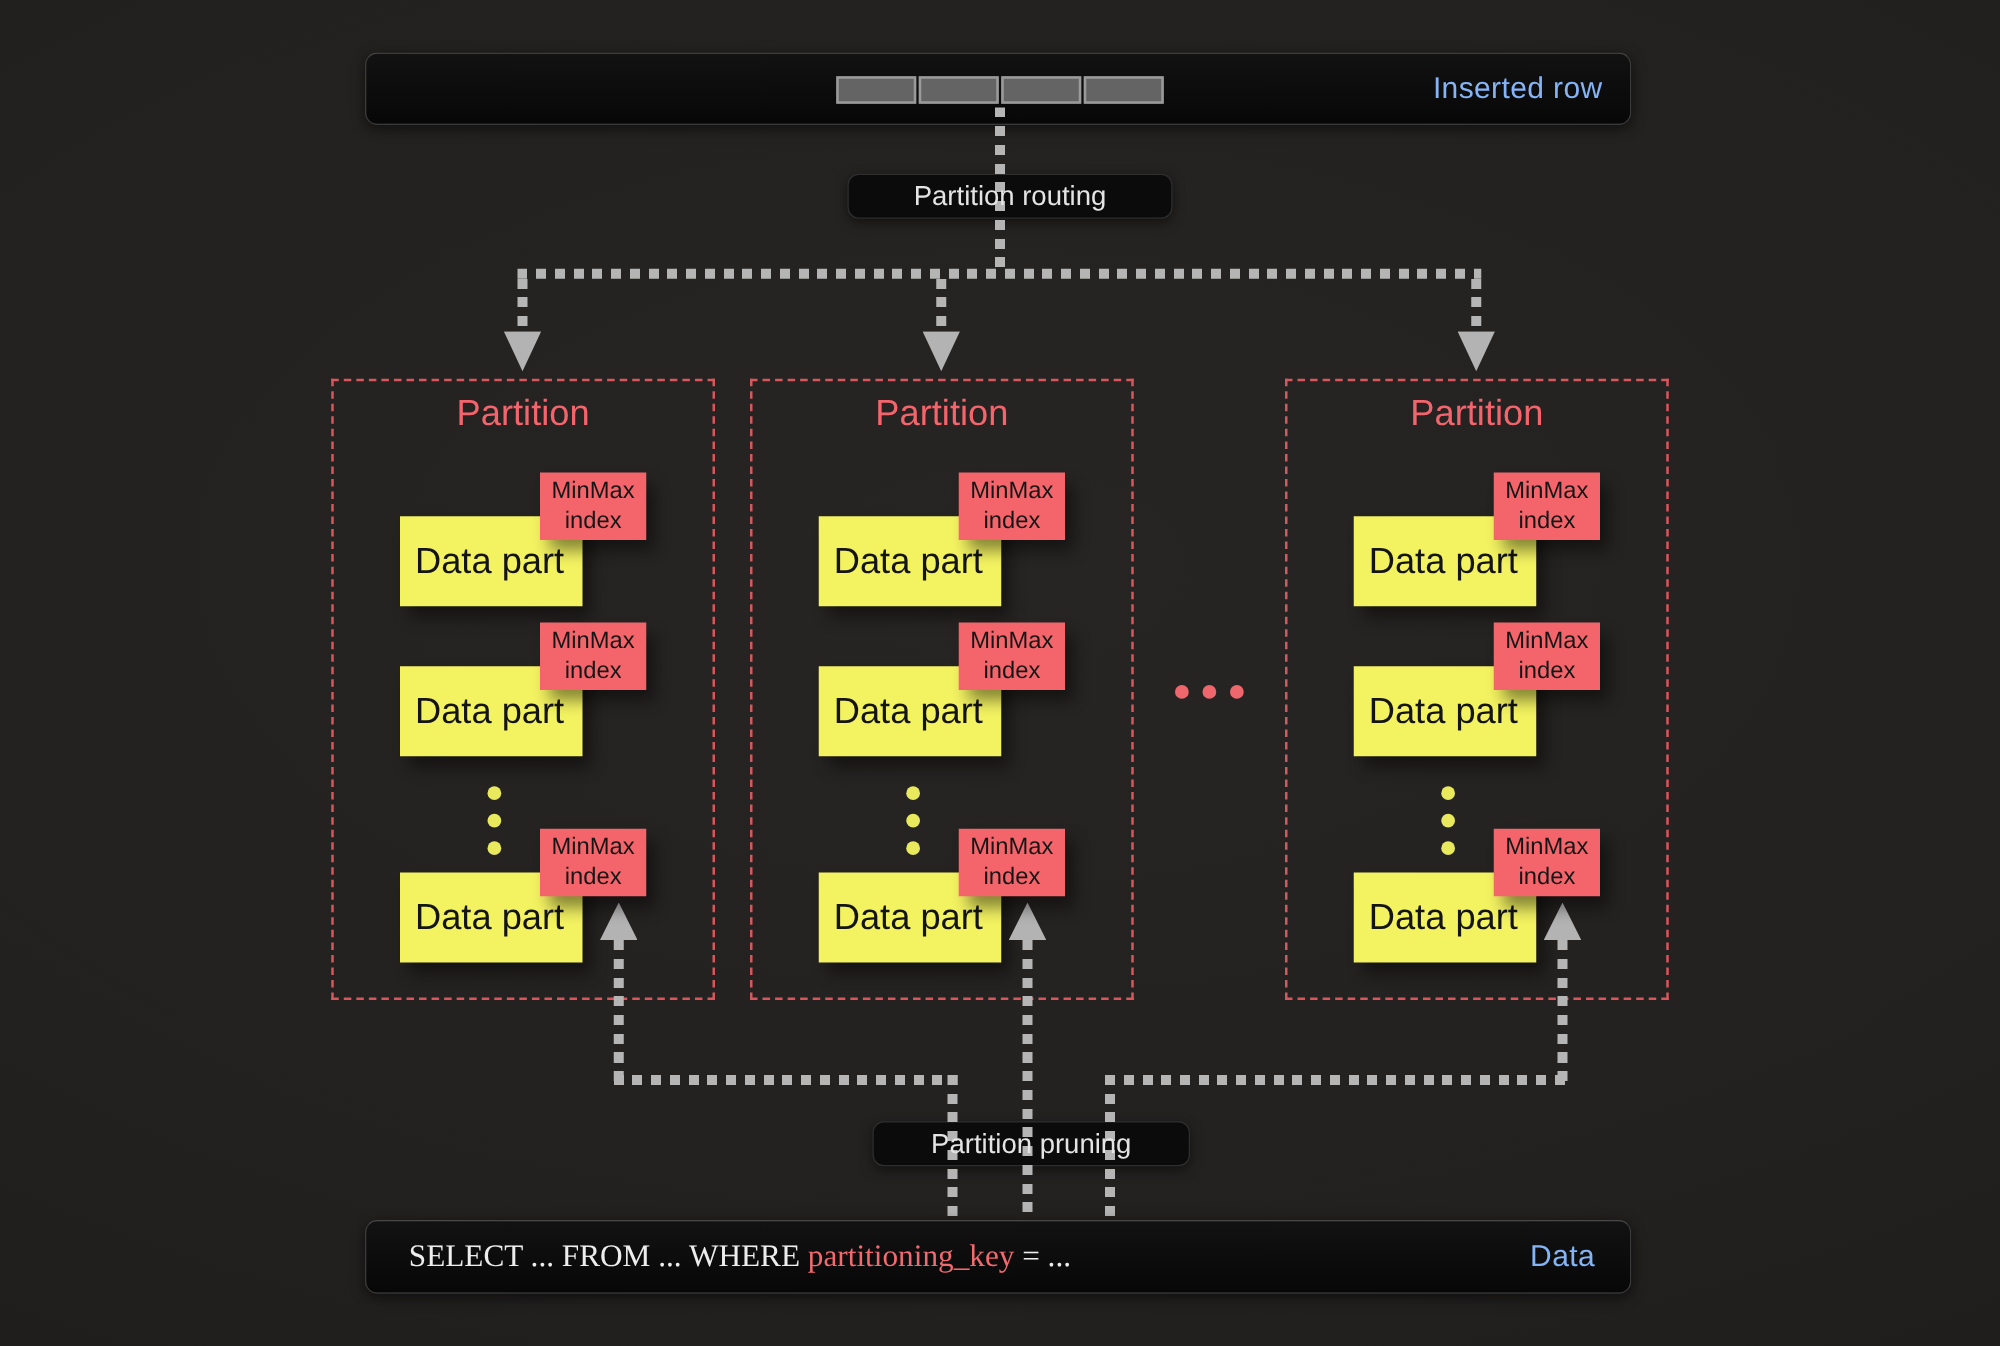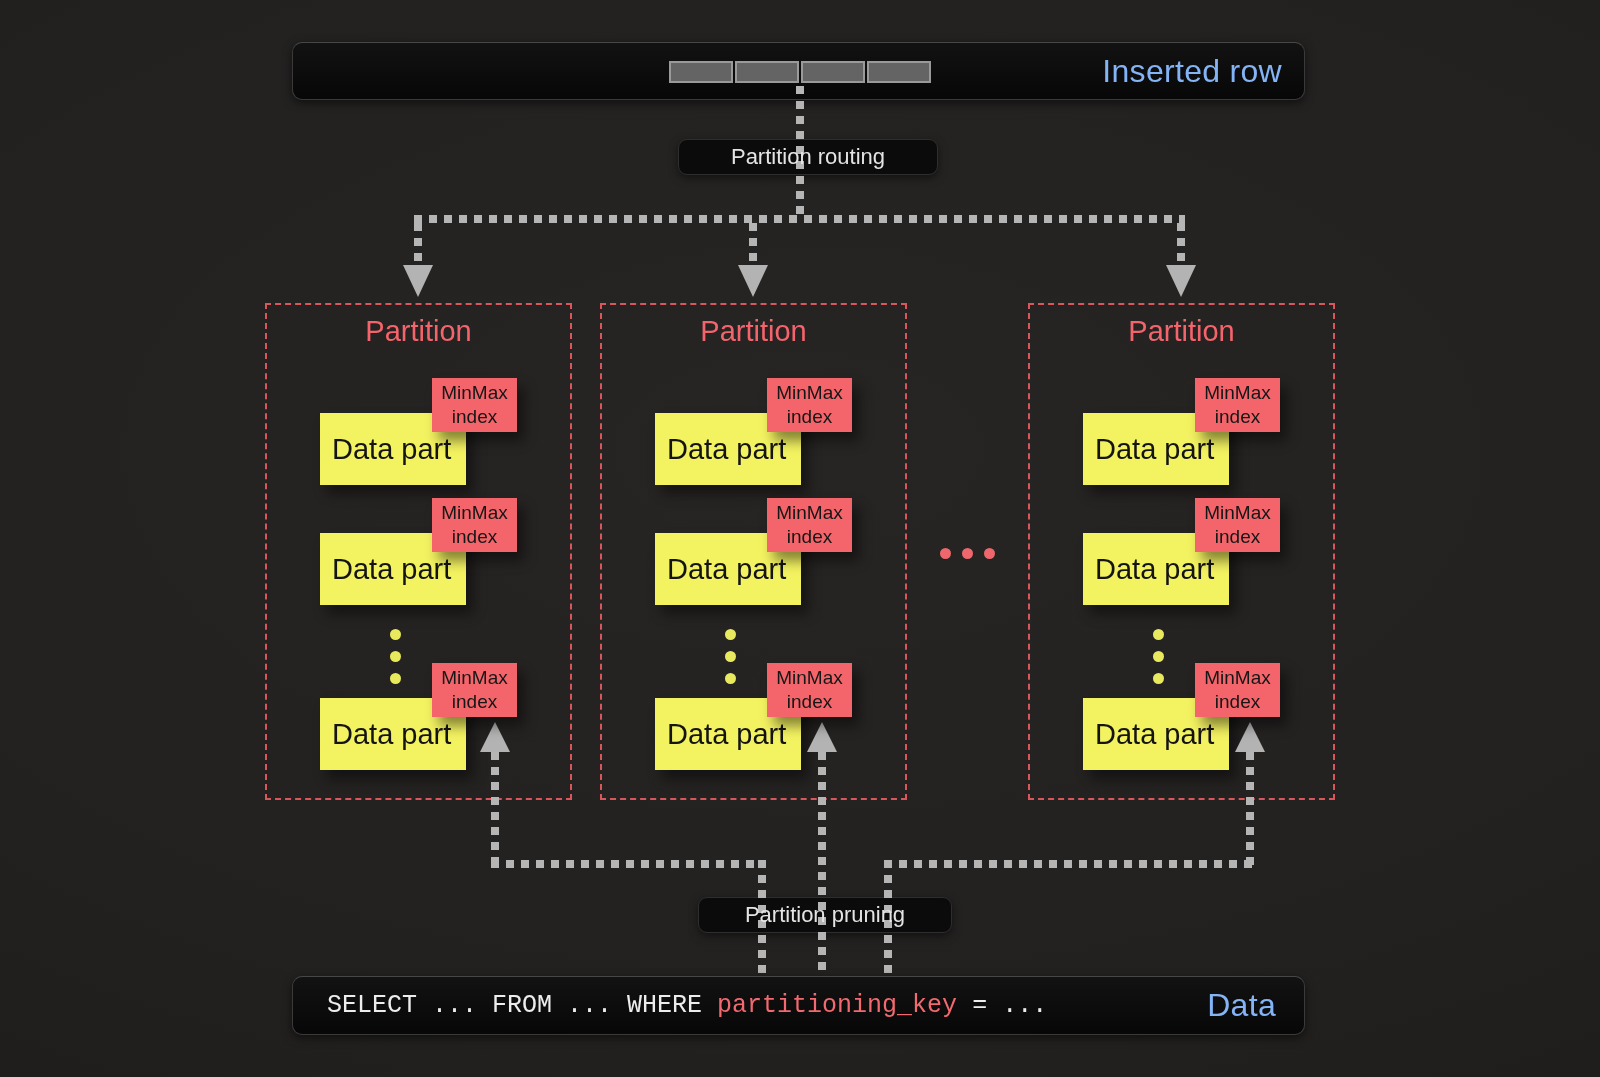--- a/index.html
+++ b/index.html
@@ -9,21 +9,21 @@
     font-family:"Liberation Sans", sans-serif;
   }
   .abs{position:absolute;}
   
   .bar{
     background:linear-gradient(180deg,#121212 0%,#070707 100%);
     border:1px solid #3a3a3a;border-top-color:#474747;border-radius:10px;
     box-shadow:0 3px 10px rgba(0,0,0,.55);
     box-sizing:border-box;display:flex;align-items:center;
   }
-  .blue-label{color:#84b4f6;font-size:32px;letter-spacing:.3px;}
+  .blue-label{color:#84b4f6;font-size:24px;letter-spacing:.3px;}
   
   .seg-bar{display:flex;gap:2px;}
   .seg{flex:1;background:#646464;border:2px solid #9a9a9a;box-sizing:border-box;}
   
   .pill{
     background:#0b0b0b;border:1px solid #2e2e2e;border-radius:9px;
     box-shadow:0 3px 9px rgba(0,0,0,.5);
     display:flex;align-items:center;justify-content:center;box-sizing:border-box;
   }
   .pill span{position:relative;z-index:6;color:#e4e4e4;font-size:22px;}
@@ -44,21 +44,21 @@
   }
   .mm{
     position:absolute;width:85px;height:54px;background:#f4656b;
     box-shadow:7px 9px 12px rgba(0,0,0,.45);
     color:#161616;font-size:19px;line-height:24px;text-align:center;
     padding-top:3px;box-sizing:border-box;z-index:2;
   }
   .ydot{position:absolute;width:11px;height:11px;border-radius:50%;background:#e9e95e;}
   .rdot{width:11px;height:11px;border-radius:50%;background:#ef666c;}
   
-  .mono{font-family:Liberation Mono, monospace;font-size:25px;color:#ededed;white-space:pre;}
+  .mono{font-family:Liberation Serif, serif;font-size:25px;color:#ededed;white-space:pre;}
   .mono .key{color:#f2696f;}
 </style>
 </head>
 <body>
 
 <div id="stage">
 
   <div class="bar abs" style="left:292px;top:42px;width:1013px;height:58px;justify-content:flex-end;padding-right:22px;">
     <span class="blue-label">Inserted row</span>
   </div>

